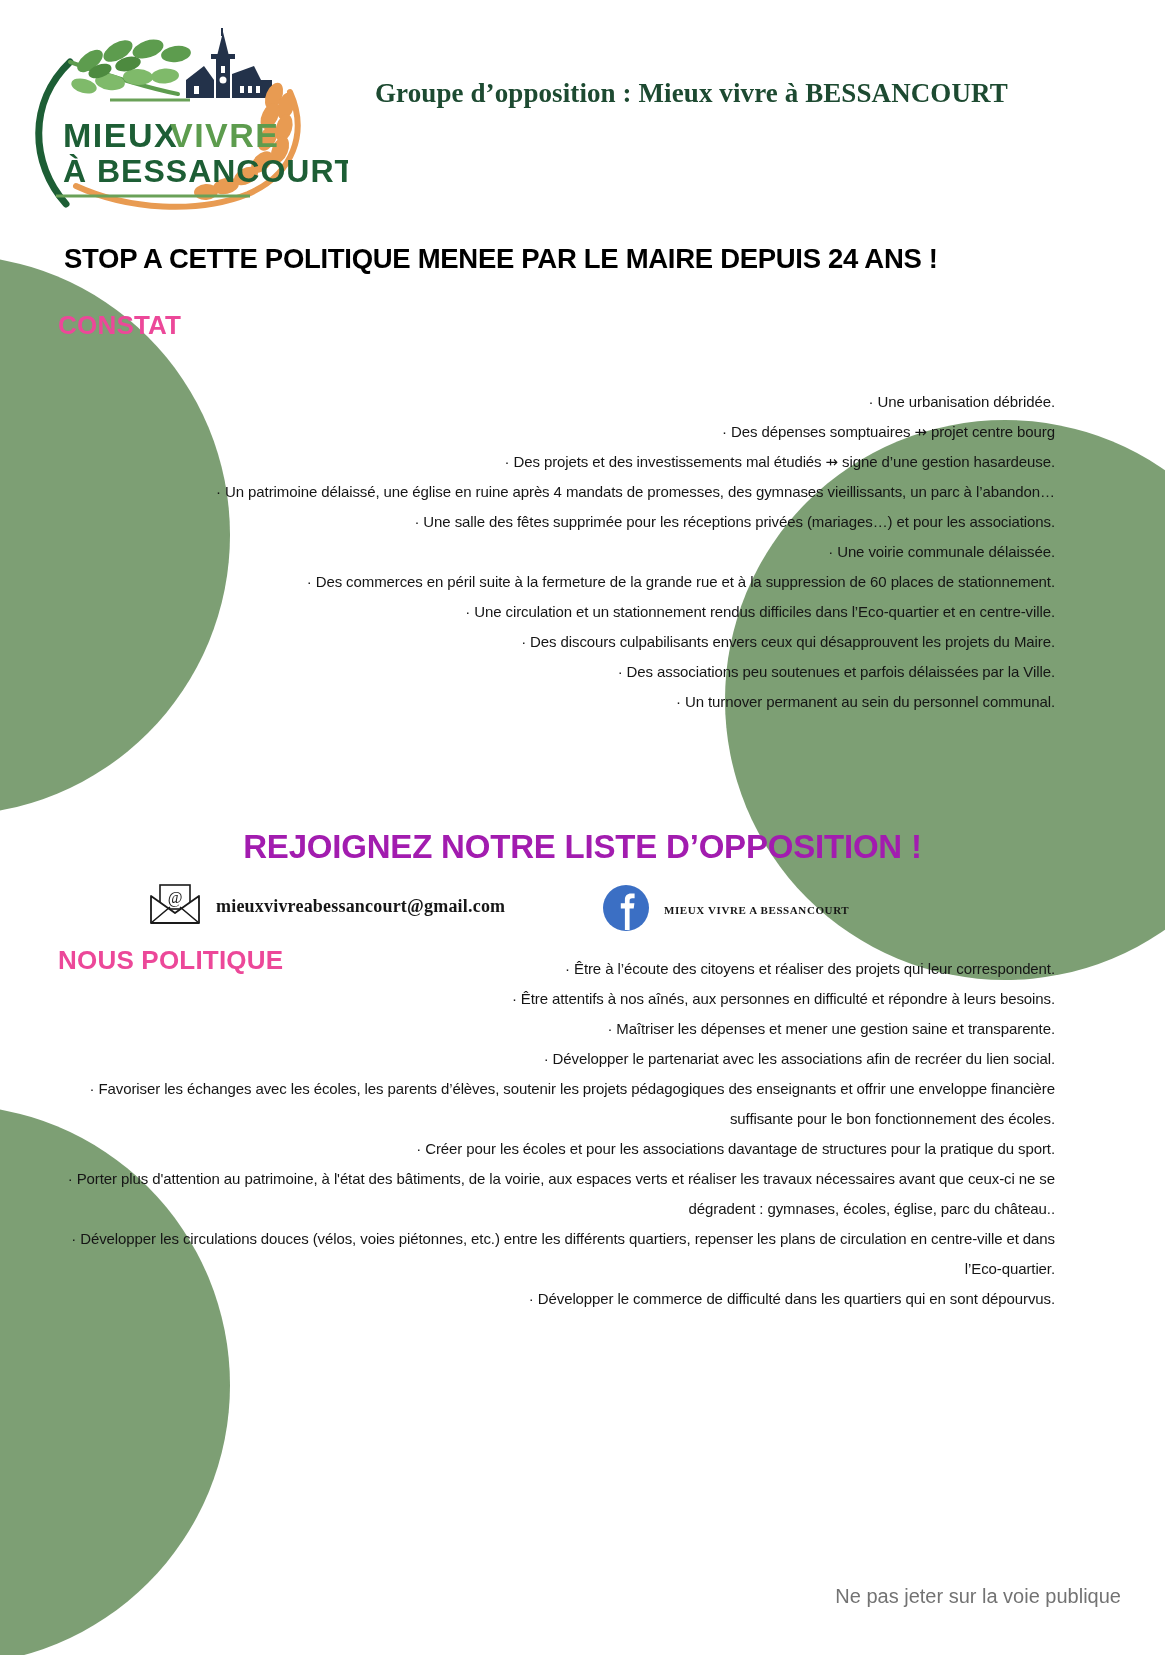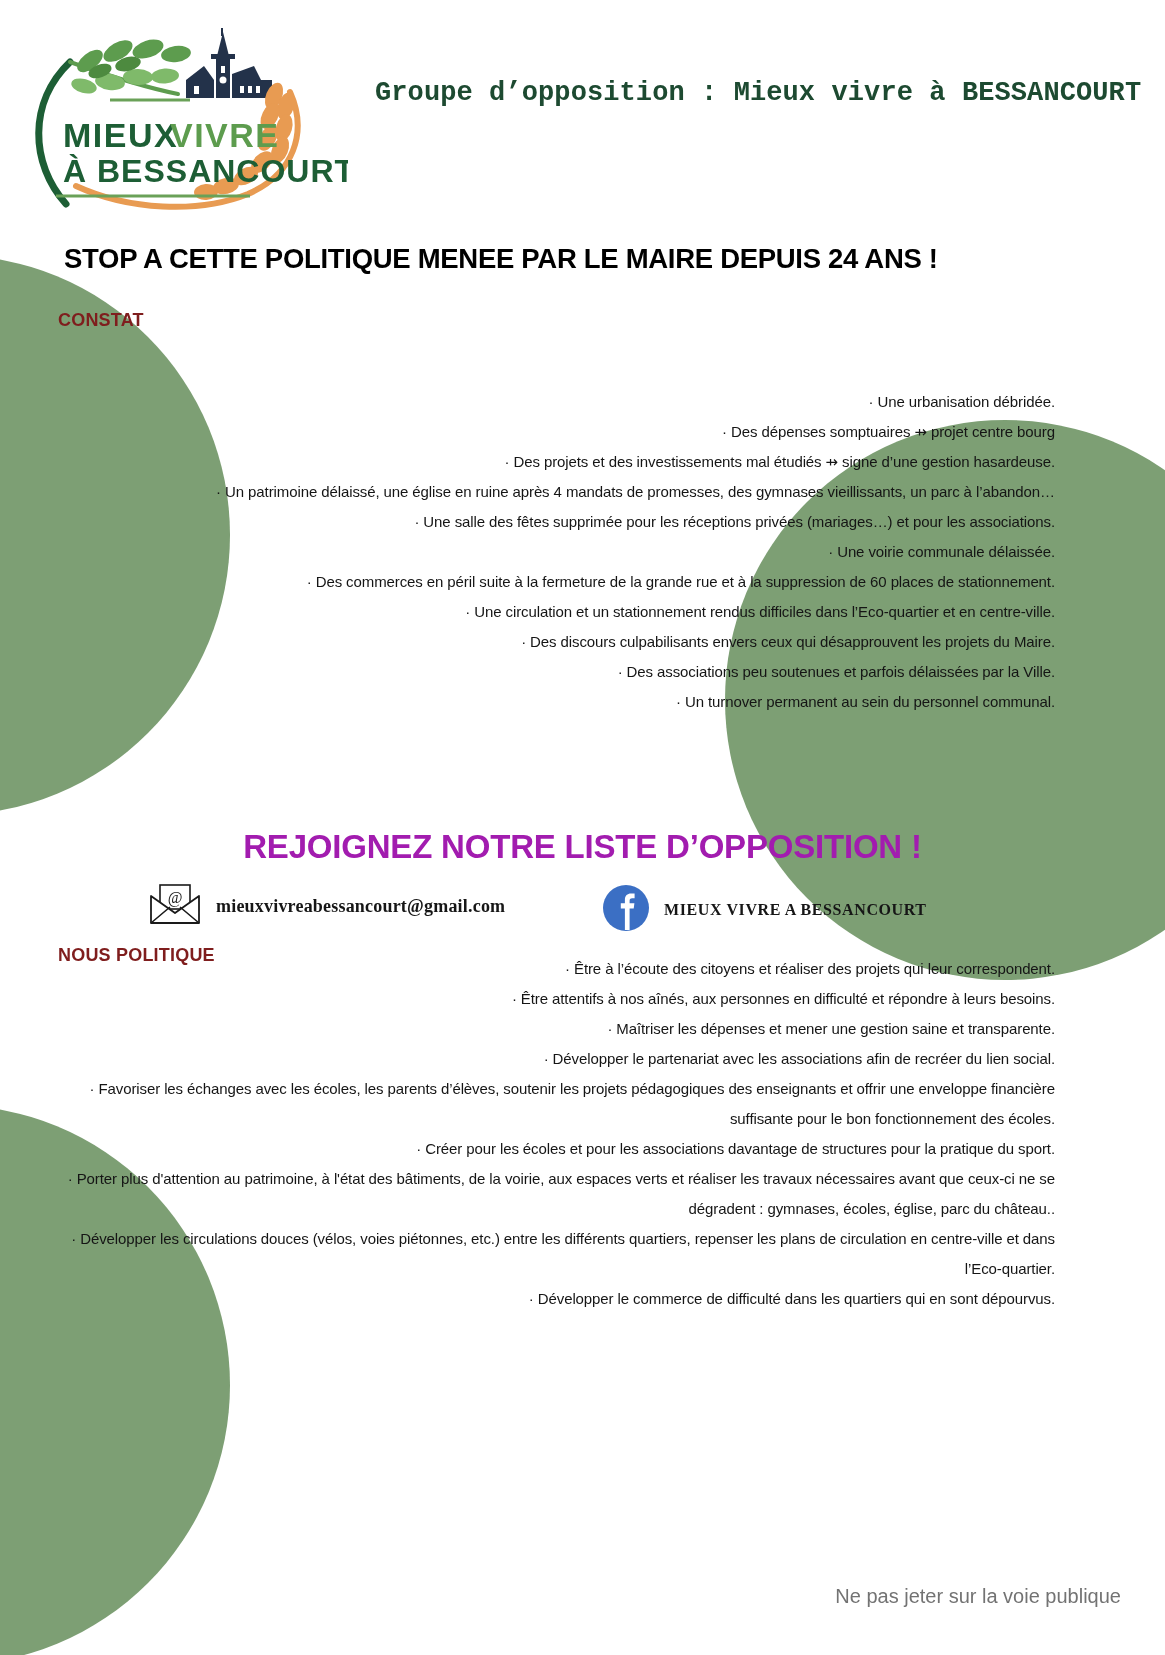--- a/index.html
+++ b/index.html
@@ -19,36 +19,36 @@
   .blob-right{left:725px;top:420px;width:560px;height:560px;}
   .blob-left-bottom{left:-330px;top:1105px;width:560px;height:560px;}
 
   .content{position:relative;z-index:2;}
 
   
   .header{position:relative;height:218px;}
   .logo{position:absolute;left:18px;top:14px;width:330px;height:205px;text-align:right;}
   .org-title{
     position:absolute;left:375px;top:78px;
-    font-family:Liberation Mono, monospace;
+    font-family:Liberation Serif, serif;
     font-weight:bold;font-size:27px;letter-spacing:.1px;
     color:#1d4a31;white-space:nowrap;
   }
 
   
   .main-title{
     position:absolute;left:64px;top:243px;
     font-family:"Liberation Sans", sans-serif;
     font-weight:bold;font-size:27.5px;letter-spacing:-.3px;
     color:#000;white-space:nowrap;
   }
   .section-head{
     position:absolute;left:58px;
     font-family:"Liberation Sans", sans-serif;
-    font-weight:bold;font-size:18px;letter-spacing:.2px;color:#7f1d1d;
+    font-weight:bold;font-size:26px;letter-spacing:.2px;color:#ec4899;
   }
   #constat-head{top:310px;}
   #souhaitons-head{top:945px;}
 
   
   .list{
     position:absolute;left:55px;width:1000px;
     font-family:"Liberation Sans", sans-serif;
     font-size:15px;line-height:30px;color:#151515;
     letter-spacing:-.1px;
@@ -68,21 +68,21 @@
 
   
   .contact-row{position:absolute;left:0;top:882px;width:1165px;height:58px;}
   .contact{position:absolute;display:flex;align-items:center;gap:14px;}
   .contact-email{left:148px;top:0;}
   .contact-fb{left:602px;top:2px;}
   .contact-label{
     font-family:"Liberation Serif", serif;
     font-weight:bold;font-size:18px;color:#161616;letter-spacing:.2px;
   }
-  .contact-label.fb{font-size:16px;letter-spacing:.6px;}
+  .contact-label.fb{font-size:11px;letter-spacing:.6px;}
 
   
   .footer{
     position:absolute;right:44px;top:1585px;
     font-family:"Liberation Sans", sans-serif;
     font-size:20px;color:#737373;
   }
 </style>
 </head>
 <body>

